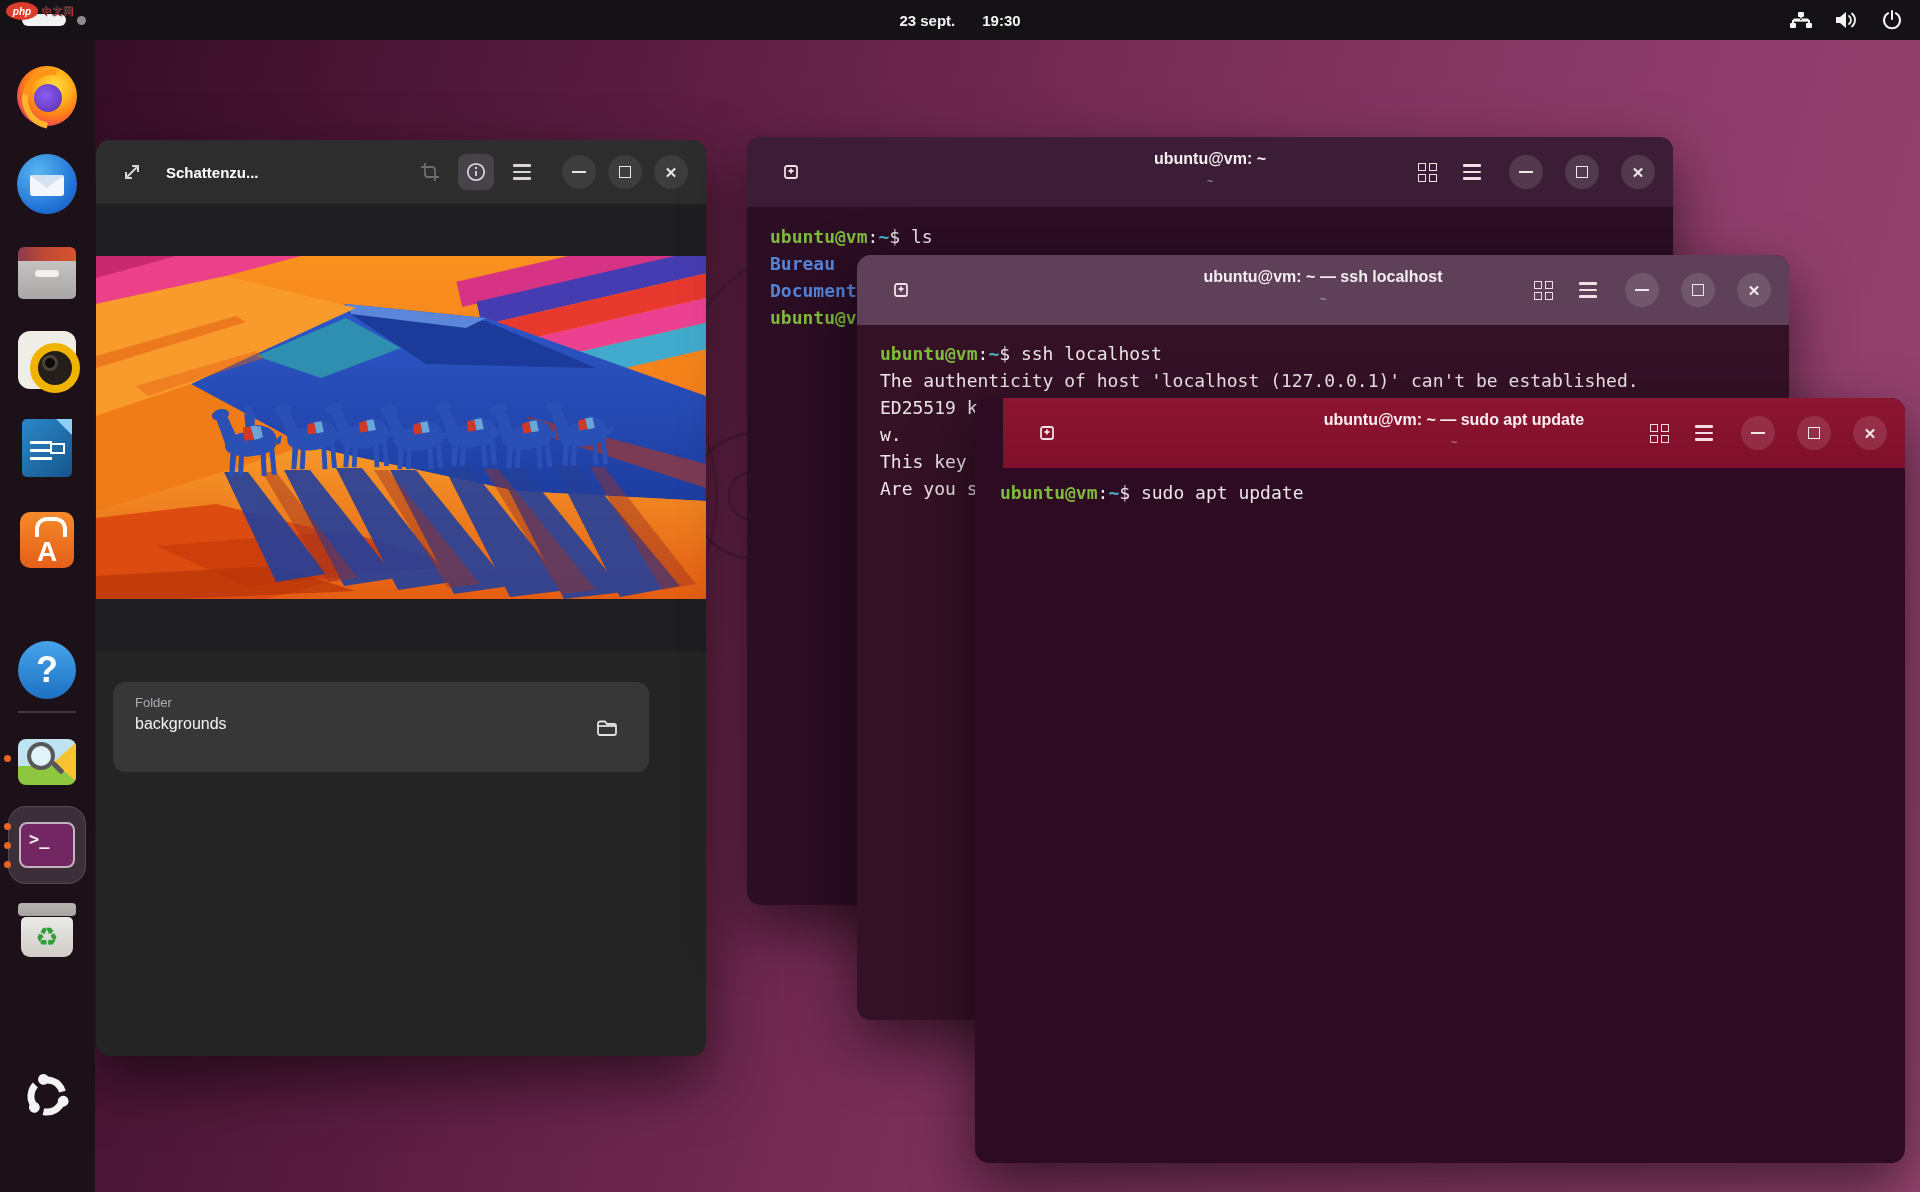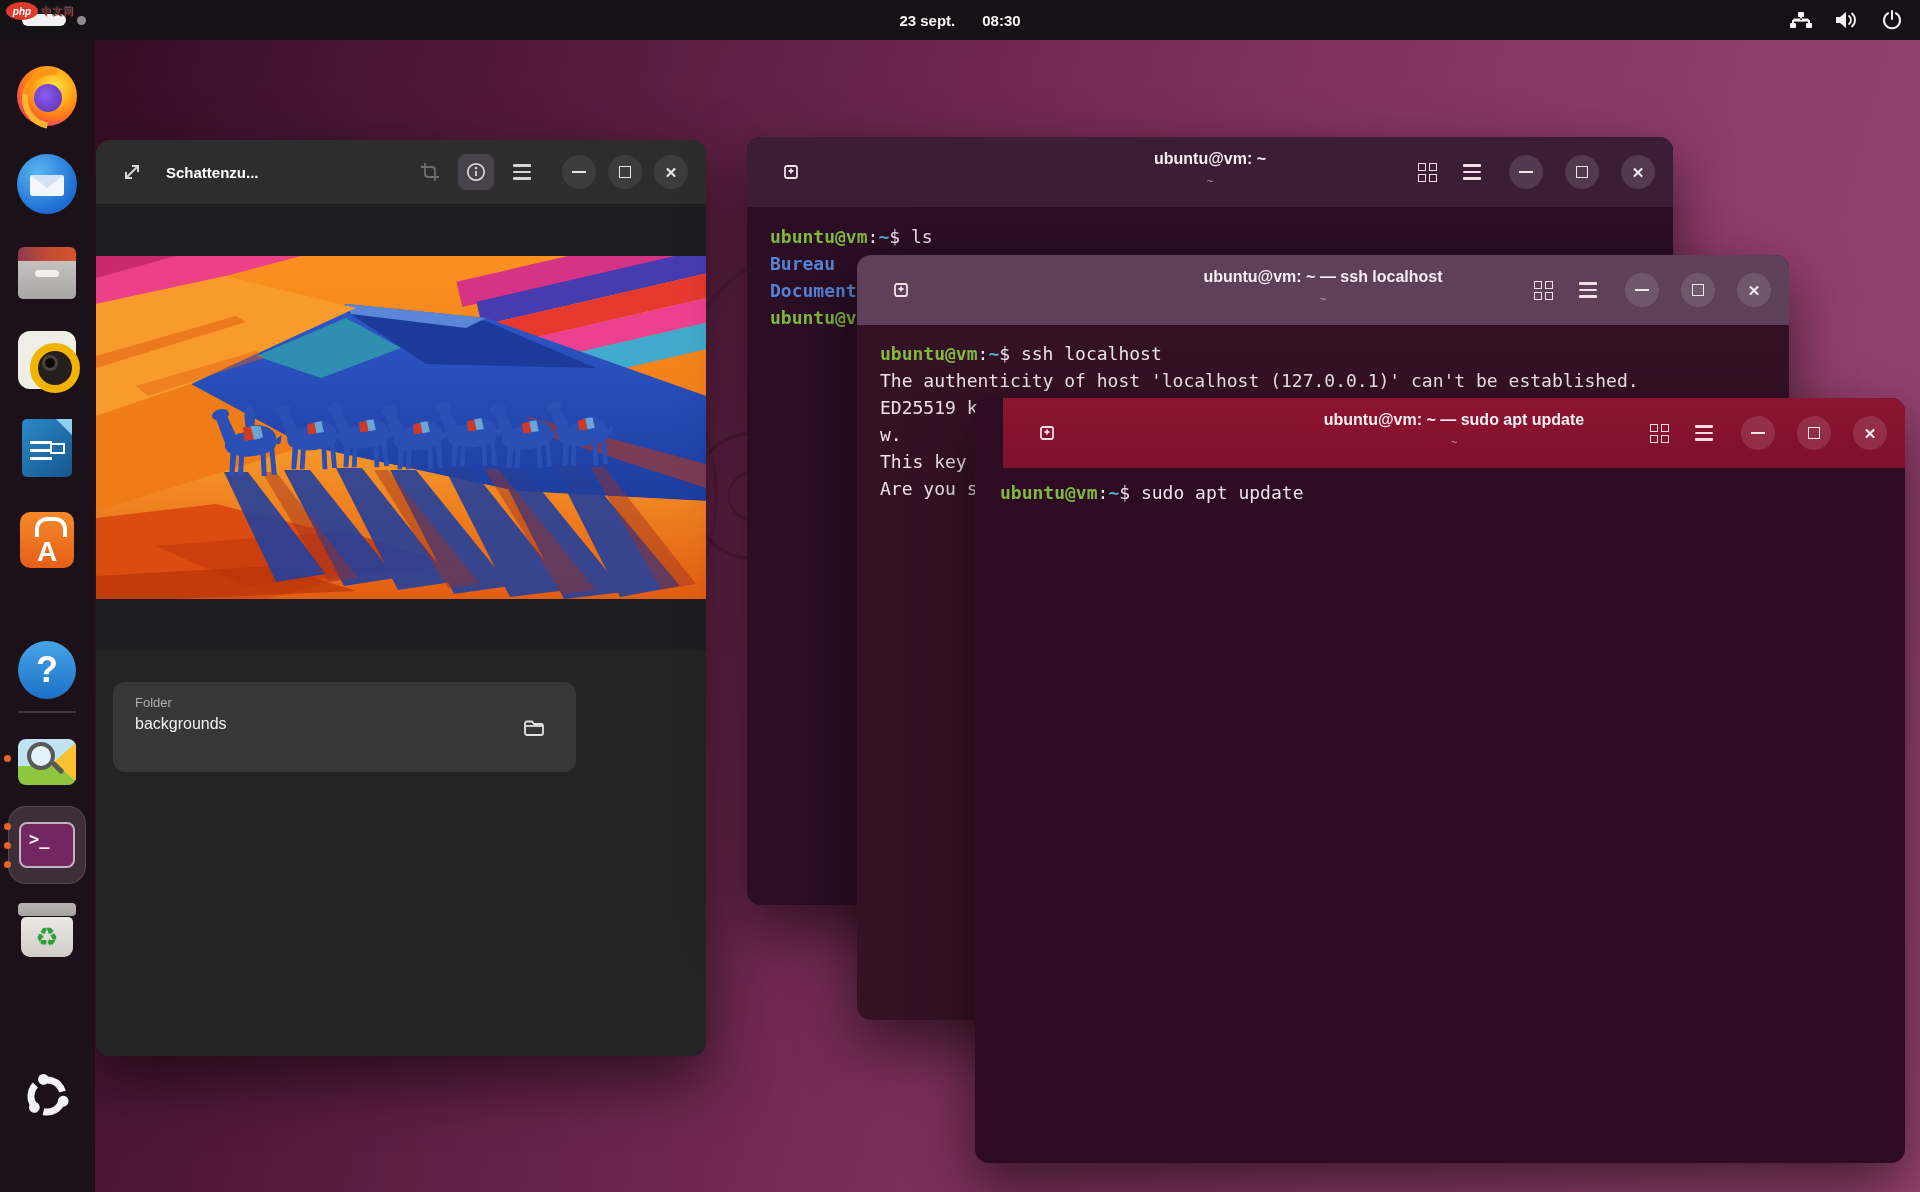--- a/index.html
+++ b/index.html
@@ -71,21 +71,21 @@
   
   .v-header { height:65px; background:#2d2d2d; border-bottom:1px solid #1b1b1b; display:flex; align-items:center; padding:0 18px; color:#d8d4d8; }
   .v-title { margin-left:16px; font-size:15px; font-weight:700; color:#fff; }
   .hbtn { width:36px; height:36px; display:flex; align-items:center; justify-content:center; border-radius:8px; flex:0 0 auto; }
   .hbtn.active { background:#48434a; }
   .hbtn.dim { color:#6f6b70; }
   .v-circ { width:34px; height:34px; border-radius:50%; background:#3d3d3d; display:flex; align-items:center; justify-content:center; color:#e8e4e8; flex:0 0 auto; }
   .v-viewport { position:absolute; left:0; top:66px; width:610px; height:445px; background:#1e1e21; }
   .photo { position:absolute; left:0; top:50px; width:610px; height:343px; }
   .v-panel { position:absolute; left:0; top:511px; width:610px; bottom:0; background:#242424; }
-  .card { position:absolute; left:17px; width:463px; background:#373737; border-radius:12px; }
+  .card { position:absolute; left:17px; width:536px; background:#373737; border-radius:12px; }
   .prow { position:relative; height:78px; padding:13px 0 0 22px; }
   .prow + .prow { border-top:1px solid #2b2b2b; }
   .plabel { font-size:13px; color:#b0adb3; }
   .pvalue { font-size:16px; color:#f2f0f2; margin-top:5px; }
   .folder-btn { position:absolute; right:22px; top:50%; transform:translateY(-50%); width:40px; height:40px; display:flex; align-items:center; justify-content:center; color:#e4e0e4; }
   
   .term-header { position:relative; height:70px; color:#f1dfe5; }
   .t-title { position:absolute; left:0; right:0; top:13px; text-align:center; font-size:16px; font-weight:700; color:#f6eef2; }
   .t-sub { position:absolute; left:0; right:0; top:38px; text-align:center; font-size:11px; color:rgba(255,255,255,.55); }
   .t-newtab { position:absolute; left:26px; top:17px; width:36px; height:36px; display:flex; align-items:center; justify-content:center; }
@@ -117,21 +117,21 @@
   <path d="M600,700 Q760,560 700,420 Q660,320 760,260" fill="none" stroke="rgba(25,4,18,.12)" stroke-width="3"></path>
 </svg>
 
 <div class="topbar">
   <div class="workspaces">
     <div class="ws-pill"></div>
     <div class="ws-dot"></div>
   </div>
   <div class="clock">
     <span>23 sept.</span>
-    <span>08:30</span>
+    <span>19:30</span>
   </div>
   <div class="status">
     <span>
       <svg width="22" height="17" viewBox="0 0 22 17">
           <g fill="#f5f2f4">
             <rect x="8" y="0" width="6" height="5" rx="1"></rect>
             <rect x="0" y="11" width="6" height="5" rx="1"></rect>
             <rect x="16" y="11" width="6" height="5" rx="1"></rect>
             <path d="M10.2,5 h1.6 v3 h-1.6 z M2.2,11 h1.6 V9 a1,1 0 0 1 1,-1 h12.4 a1,1 0 0 1 1,1 v3 h1.6 V9 l-1.8,-2.6 H4 L2.2,9 z"></path>
             <rect x="2.2" y="8" width="17.6" height="1.6"></rect>

